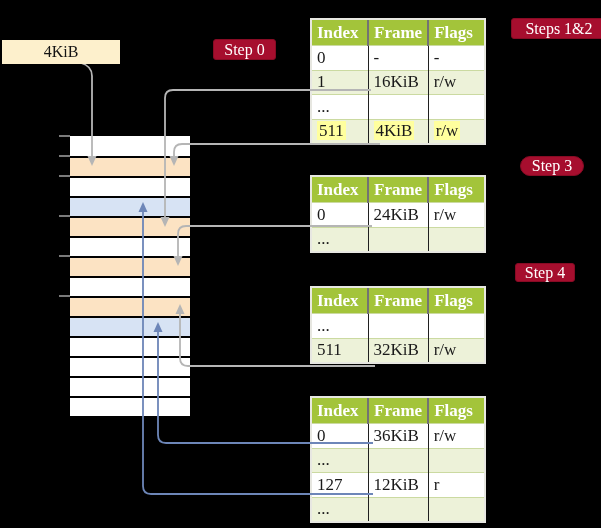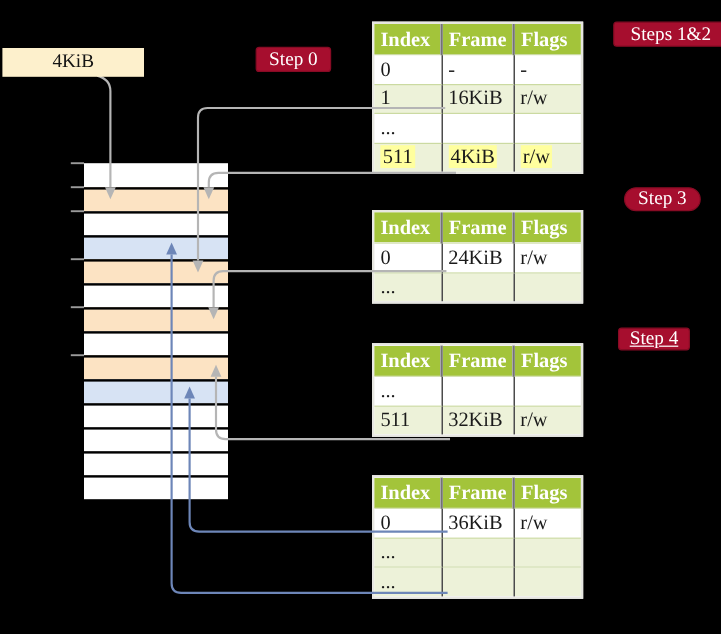--- a/index.html
+++ b/index.html
@@ -11,21 +11,21 @@
   
   .badge {
     position:absolute; background:#a60e2e; color:#fff;
     display:flex; align-items:center; justify-content:center;
     font-size:16px; border-radius:3px; border:1px solid #870b24;
     box-sizing:border-box; z-index:6; white-space:nowrap;
   }
   #badge-step0   { left:189px; top:39px;  width:63px; height:21px;margin-left:24px; }
   #badge-steps12 { left:511px; top:18px;  width:96px; height:21px; }
   #badge-step3   { left:520px; top:156px; width:64px; height:20px;border-radius:10px; }
-  #badge-step4   { left:515px; top:273px; width:60px; height:19px;text-decoration:underline; }
+  #badge-step4   { left:515px; top:263px; width:60px; height:19px; }
   #frame-label {
     position:absolute; left:2px; top:40px; width:118px; height:24px;
     background:#fdf0cc; color:#141414; font-size:16px;
     display:flex; align-items:center; justify-content:center; z-index:6;
   }
   
   #memory { position:absolute; left:70px; top:136px; width:120px; z-index:1; }
   .mrow { height:20px; box-sizing:border-box; border-top:2px solid #000; }
   .mrow:first-child { border-top:none; }
   .mrow.white  { background:#ffffff; }
@@ -194,20 +194,25 @@
           <tbody>
             <tr>
               <td>0</td>
               <td>36KiB</td>
               <td>r/w</td>
             </tr>
             <tr class="shaded">
               <td>...</td>
               <td></td>
               <td></td>
+            </tr>
+            <tr>
+              <td>127</td>
+              <td>12KiB</td>
+              <td>r</td>
             </tr>
             <tr class="shaded">
               <td>...</td>
               <td></td>
               <td></td>
             </tr>
           </tbody>
         </table>
       </div>
     </div>

